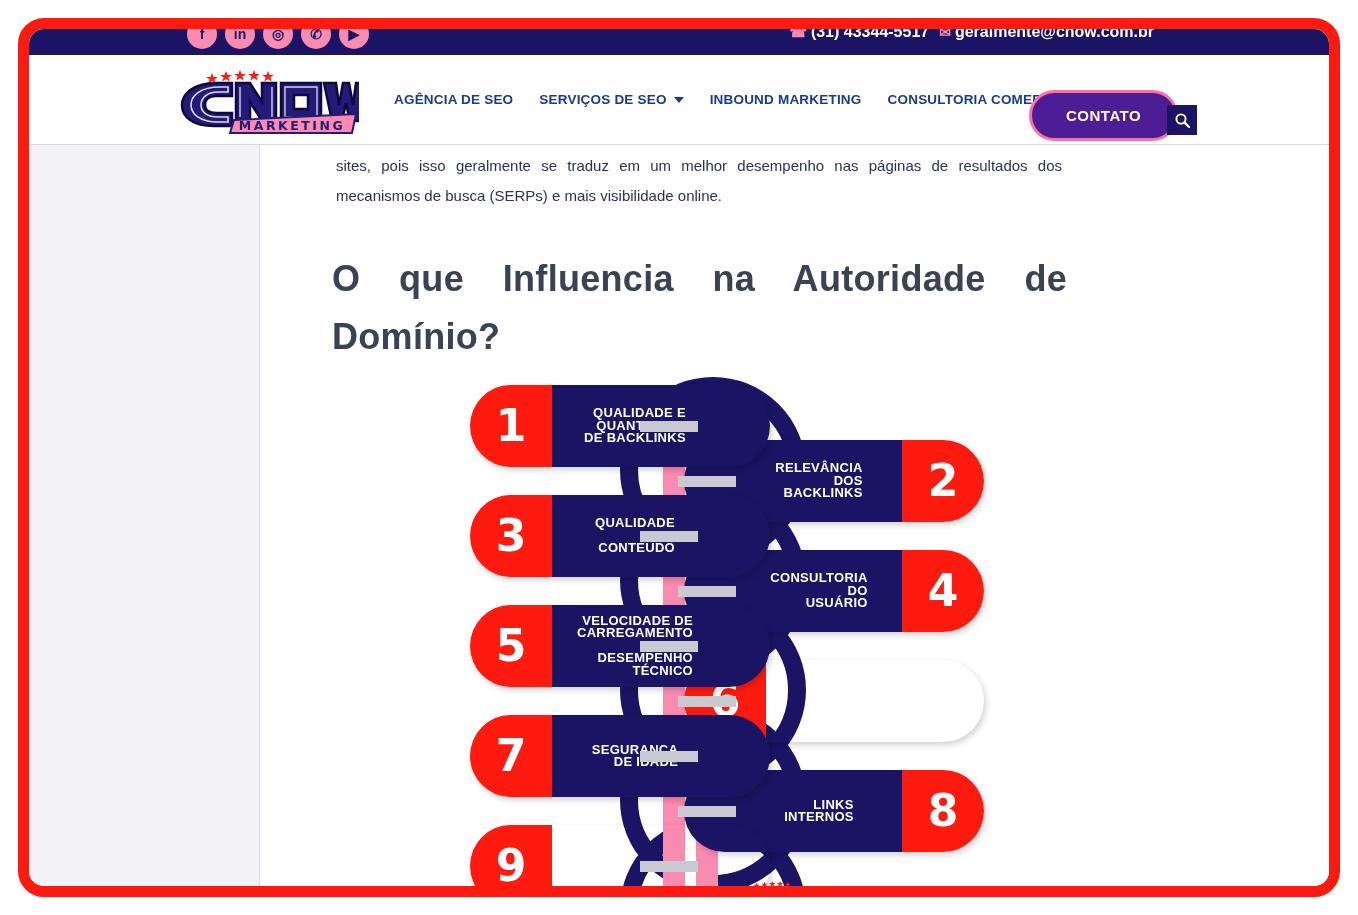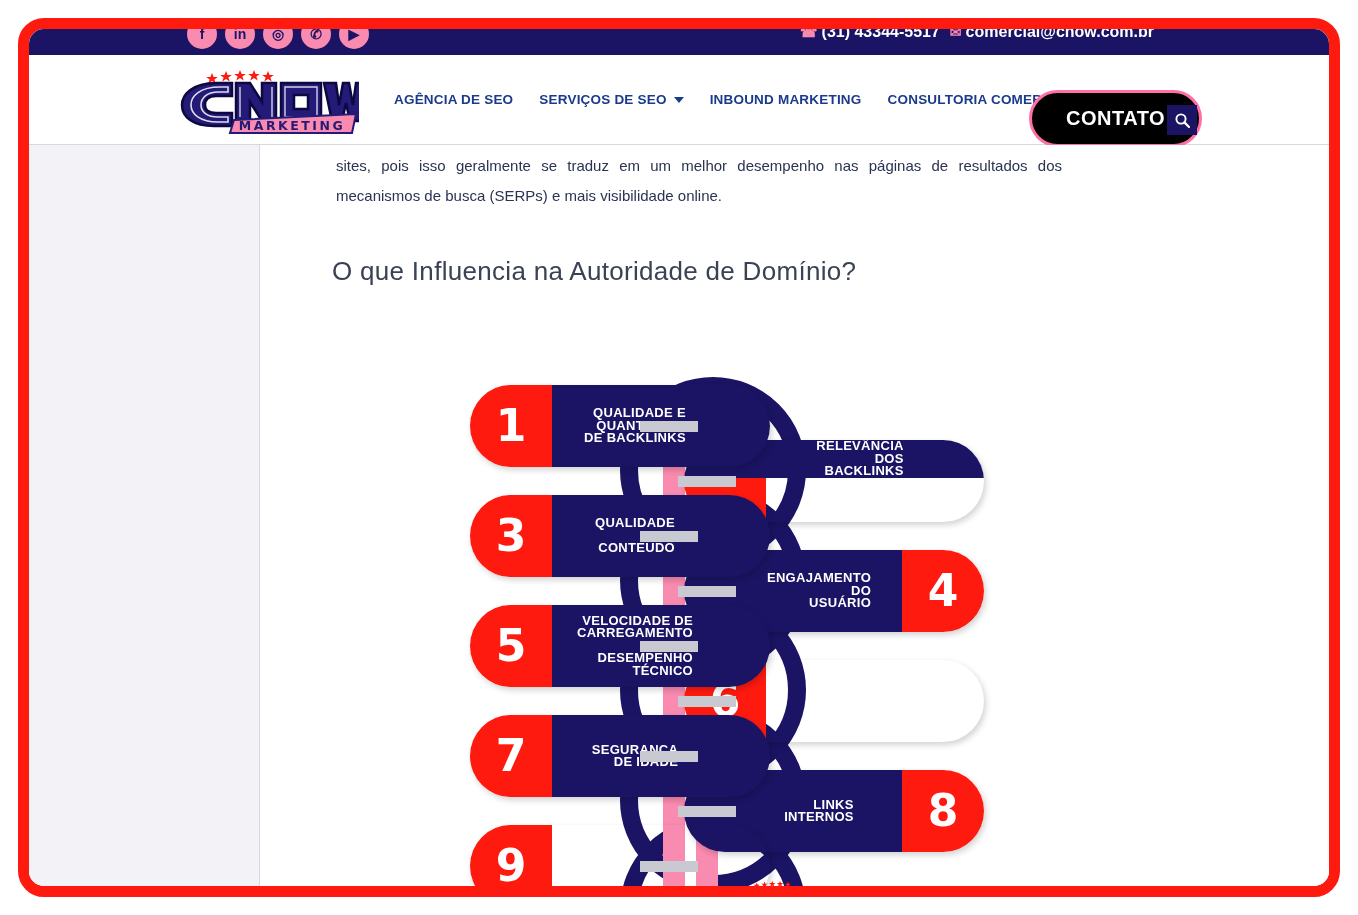--- a/index.html
+++ b/index.html
@@ -75,22 +75,22 @@
   }
   .caret{
     width:0;height:0;border-left:5px solid transparent;
     border-right:5px solid transparent;border-top:6px solid #1b3a8c;
     display:inline-block;
   }
   #ctaWrap{
     position:absolute;left:1000px;top:35px;
   }
   #cta{
-    background:#000000;color:#fff;
-    font-size:20px;font-weight:bold;letter-spacing:.5px;
+    background:#4c1d95;color:#fff;
+    font-size:15px;font-weight:bold;letter-spacing:.5px;
     padding:14px 34px;border-radius:30px;
     border:3px solid #ff6fa5;
     cursor:pointer;
   }
   #searchBtn{
     position:absolute;left:1138px;top:50px;
     width:30px;height:30px;background:#1b1464;
     display:flex;align-items:center;justify-content:center;
     cursor:pointer;
   }
@@ -109,22 +109,22 @@
     background:#ffffff;
     overflow:hidden;
   }
   #paragraph{
     position:absolute;left:76px;top:-9px;width:726px;
     color:#2a3352;font-size:15px;line-height:30px;
     text-align:justify;
   }
   #heading{
     position:absolute;left:72px;top:75px;width:735px;
-    color:#3a4254;font-size:26px;line-height:58px;
-    font-weight:normal;text-align:justify;
+    color:#3a4254;font-size:36px;line-height:58px;
+    font-weight:bold;text-align:justify;
     letter-spacing:.3px;
   }
   #heading span{display:inline;}
 
   
   #info{
     position:absolute;left:210px;top:240px;width:470px;height:560px;
   }
 
   
@@ -215,21 +215,21 @@
             <span>▶</span>
           </div>
       </div>
       <div id="topcontact">
         <div class="tc-item">
           <span class="ci">☎</span>
           <span>(31) 43344-5517</span>
         </div>
         <div class="tc-item">
           <span class="ci">✉</span>
-          <span>comercial@cnow.com.br</span>
+          <span>geralmente@cnow.com.br</span>
         </div>
       </div>
     </div>
 
     <div id="header">
 
       <div id="logo">
         <svg class="logoSvg" viewBox="0 0 185 72" width="185" height="72">
           <g>
 
@@ -327,36 +327,36 @@
         <div class="stub" style="left:208px;top:421px;width:58px;"></div>
         <div class="stub" style="left:170px;top:476px;width:58px;"></div>
 
         <div class="pill left" style="top:0px;">
           <div class="num">1</div>
           <div class="lbl">QUALIDADE E
 QUANTIDADE
 DE BACKLINKS</div>
         </div>
 
-        <div class="pill right" style="top:55px;flex-direction:column;">
+        <div class="pill right" style="top:55px;">
           <div class="lbl">RELEVÂNCIA
 DOS
 BACKLINKS</div>
           <div class="num">2</div>
         </div>
 
         <div class="pill left" style="top:110px;">
           <div class="num">3</div>
           <div class="lbl">QUALIDADE
 DO
 CONTEÚDO</div>
         </div>
 
         <div class="pill right" style="top:165px;">
-          <div class="lbl">ENGAJAMENTO
+          <div class="lbl">CONSULTORIA
 DO
 USUÁRIO</div>
           <div class="num">4</div>
         </div>
 
         <div class="pill left" style="top:220px;">
           <div class="num">5</div>
           <div class="lbl">VELOCIDADE DE
 CARREGAMENTO
 E

